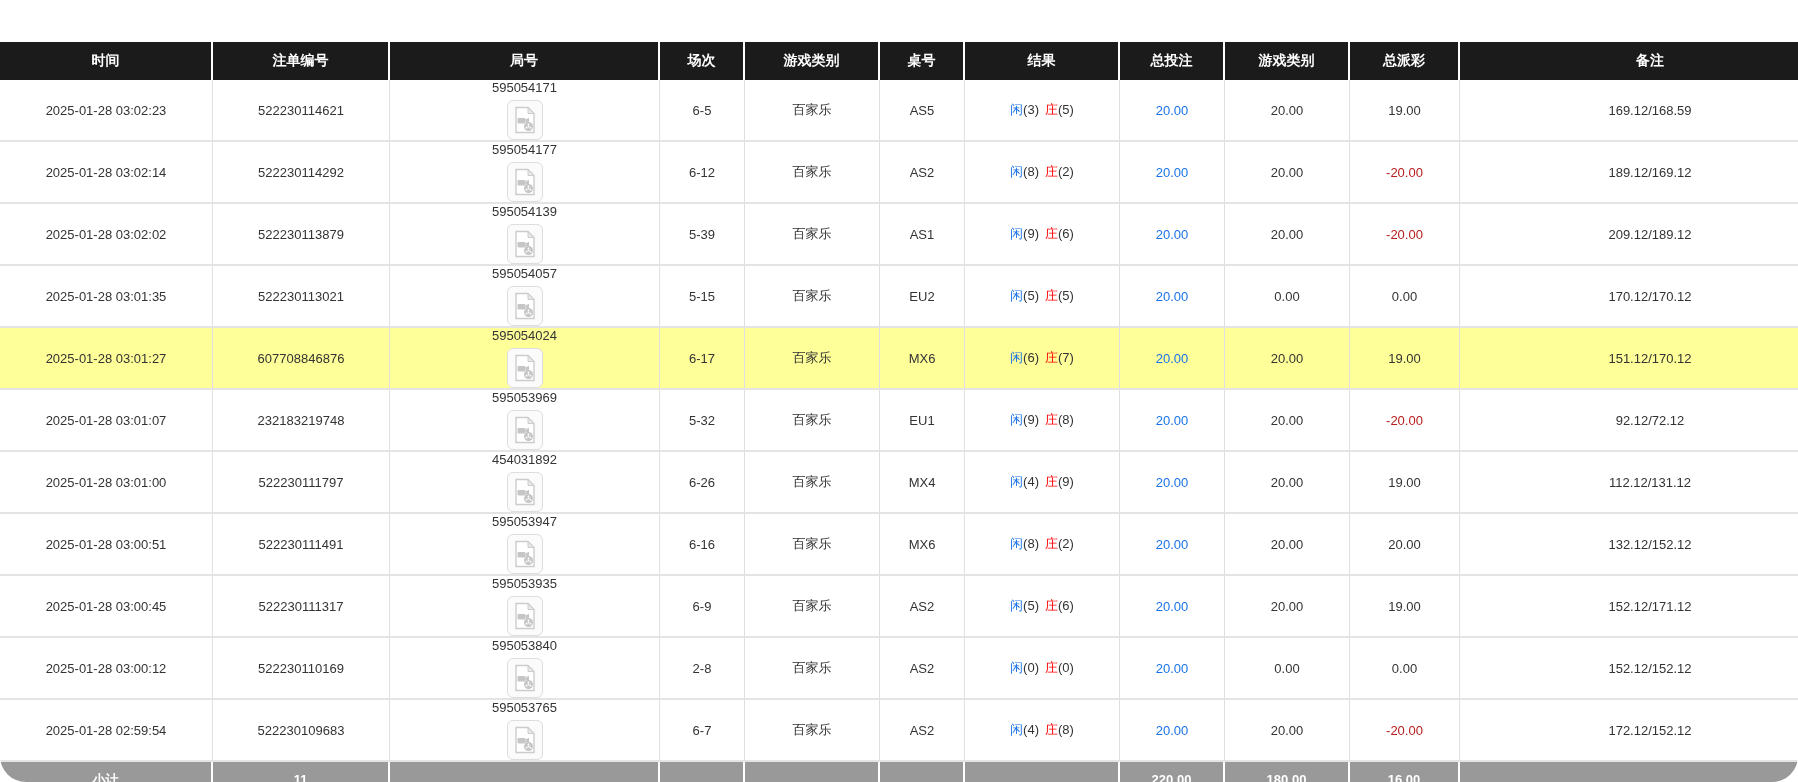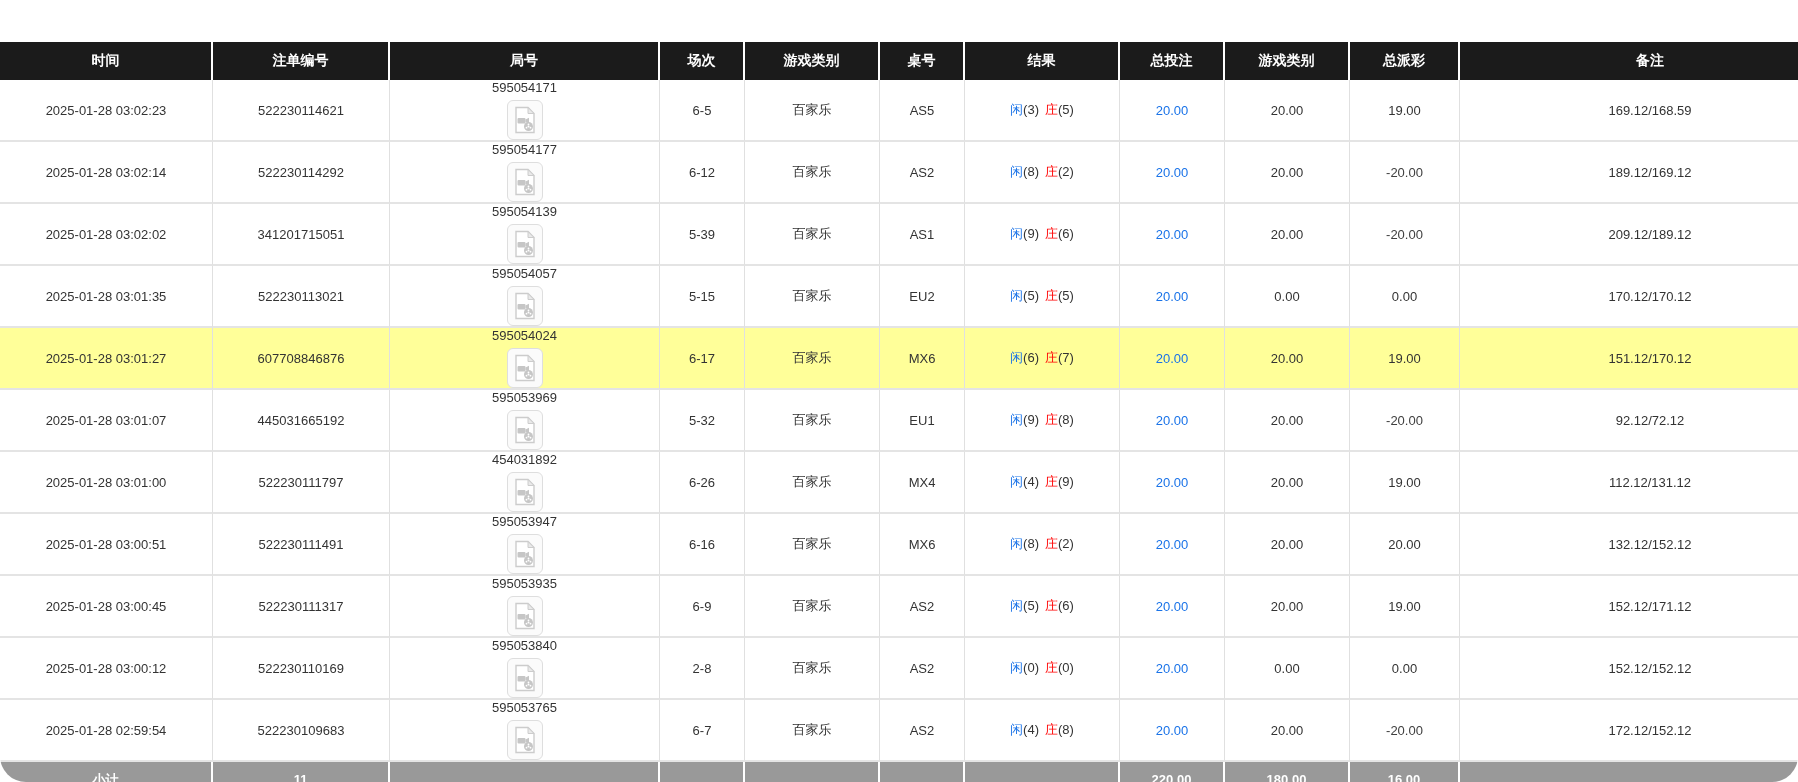--- a/index.html
+++ b/index.html
@@ -15,21 +15,21 @@
   thead th:last-child{border-right:none;}
   tbody td{
     height:52px;padding:0;text-align:center;vertical-align:middle;
     font-size:13px;color:#333333;background:#ffffff;
     border-bottom:2px solid #e4e4e4;border-right:1px solid #e0e0e0;
   }
   tbody td:last-child{border-right:none;}
   tbody tr.hl td{background:#ffff99;}
   .blue{color:#1a73e8;}
   .red{color:#ff0000;}
-  .payout.neg{color:#404040;}
+  .payout.neg{color:#b91c1c;}
   .round-cell{display:flex;align-items:center;justify-content:center;gap:5px;flex-direction:column;}
   .video-btn{
     width:36px;height:40px;border:1px solid #dedede;border-radius:6px;
     background:#fbfbfb;cursor:pointer;display:inline-flex;align-items:center;justify-content:center;padding:0;
   }
   tfoot td{
     background:#999999;color:#ffffff;font-size:13px;font-weight:bold;
     height:35px;text-align:center;vertical-align:middle;padding:0;
     border-right:2px solid #ffffff;
   }
@@ -138,21 +138,21 @@
     <td>
       <span class="blue">闲</span><span class="res-num">(8)</span><span class="red res-banker">庄</span><span class="res-num">(2)</span>
     </td>
     <td><span class="blue">20.00</span></td>
     <td><span>20.00</span></td>
     <td><span class="payout neg">-20.00</span></td>
     <td><span>189.12/169.12</span></td>
   </tr>
         <tr>
     <td><span>2025-01-28 03:02:02</span></td>
-    <td><span>341201715051</span></td>
+    <td><span>522230113879</span></td>
     <td>
       <span class="round-cell">
         <span>595054139</span>
         <button class="video-btn">
           <span style="display:inline-flex;">
             <svg width="24" height="28" viewBox="0 0 24 28" xmlns="http://www.w3.org/2000/svg">
               <path d="M3 1.5h12l6 6v19H3z" fill="#ffffff" stroke="#cccccc" stroke-width="1.4"></path>
               <path d="M15 1.5l6 6h-6z" fill="#e9e9e9" stroke="#cccccc" stroke-width="1"></path>
               <rect x="4.5" y="12" width="8" height="5.5" rx="1" fill="#c6c6c6"></rect>
               <path d="M12.5 13.6l3.5-1.8v5.9l-3.5-1.8z" fill="#c6c6c6"></path>
@@ -240,21 +240,21 @@
     <td>
       <span class="blue">闲</span><span class="res-num">(6)</span><span class="red res-banker">庄</span><span class="res-num">(7)</span>
     </td>
     <td><span class="blue">20.00</span></td>
     <td><span>20.00</span></td>
     <td><span class="payout">19.00</span></td>
     <td><span>151.12/170.12</span></td>
   </tr>
         <tr>
     <td><span>2025-01-28 03:01:07</span></td>
-    <td><span>445031665192</span></td>
+    <td><span>232183219748</span></td>
     <td>
       <span class="round-cell">
         <span>595053969</span>
         <button class="video-btn">
           <span style="display:inline-flex;">
             <svg width="24" height="28" viewBox="0 0 24 28" xmlns="http://www.w3.org/2000/svg">
               <path d="M3 1.5h12l6 6v19H3z" fill="#ffffff" stroke="#cccccc" stroke-width="1.4"></path>
               <path d="M15 1.5l6 6h-6z" fill="#e9e9e9" stroke="#cccccc" stroke-width="1"></path>
               <rect x="4.5" y="12" width="8" height="5.5" rx="1" fill="#c6c6c6"></rect>
               <path d="M12.5 13.6l3.5-1.8v5.9l-3.5-1.8z" fill="#c6c6c6"></path>

